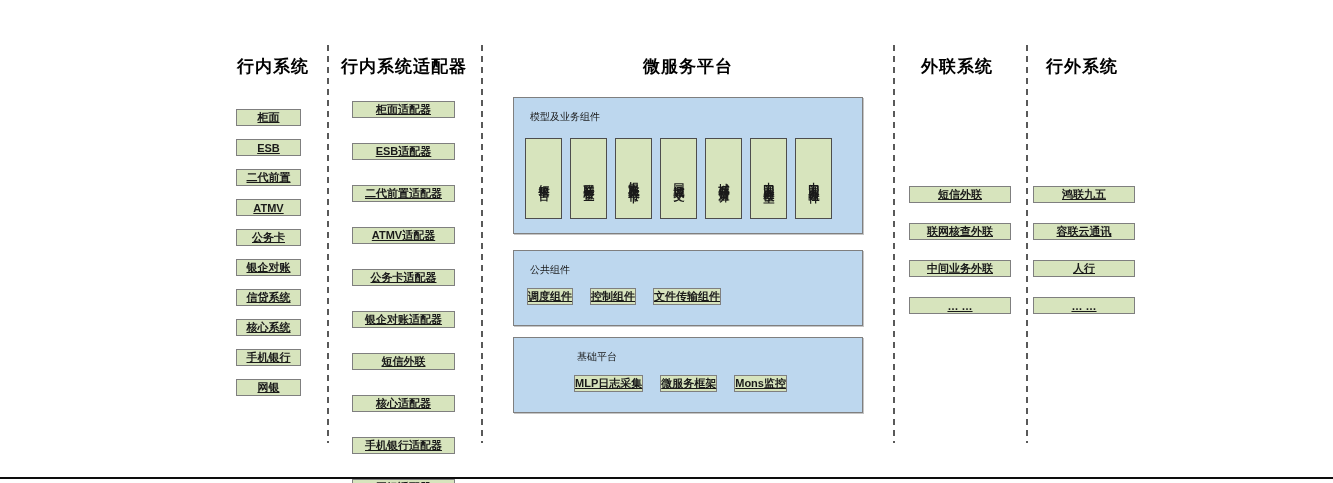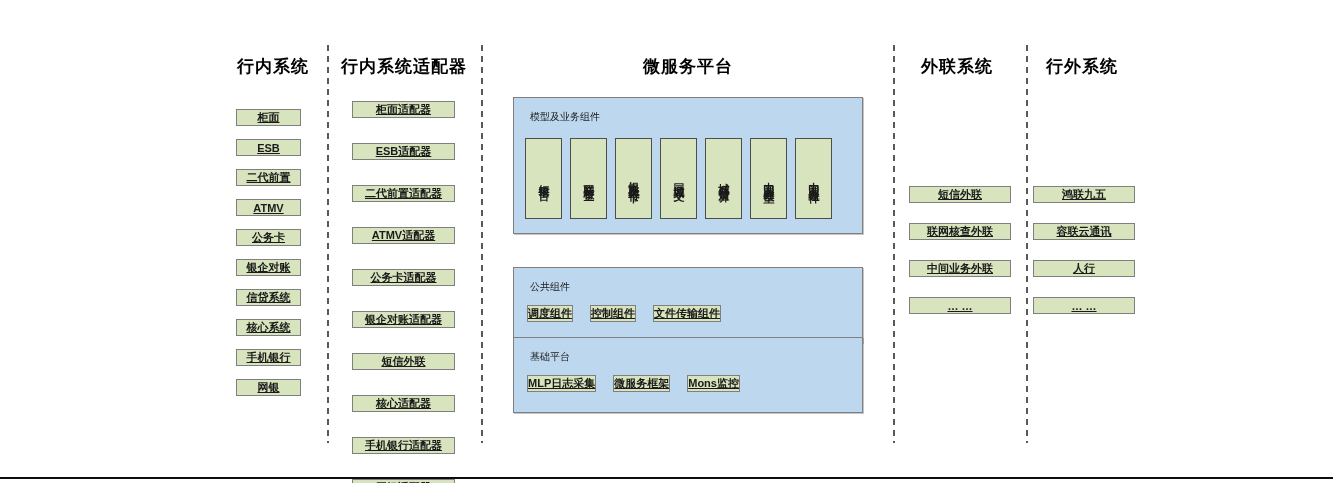--- a/index.html
+++ b/index.html
@@ -25,22 +25,22 @@
     background:var(--green-fill,#d7e4bd);border:1px solid var(--green-border,#7f7f7f);
     display:flex;align-items:center;justify-content:center;
     font-size:11px;font-weight:bold;white-space:nowrap;text-decoration:underline;
   }
   .panel{
     position:absolute;left:513px;width:350px;box-sizing:border-box;
     background:var(--blue-fill,#bdd7ee);border:1px solid var(--blue-border,#7f7f7f);
     box-shadow:1px 1px 0 rgba(89,89,89,.35);
   }
   #panel-model{top:97px;height:137px;}
-  #panel-common{top:267px;height:76px;}
-  #panel-base{top:337px;height:76px;}
+  #panel-common{top:250px;height:76px;}
+  #panel-base{top:337px;height:76px;padding-left:47px;}
   .panel-title{margin:12px 0 0 16px;font-size:10px;color:#1a1a1a;}
   .vrow{display:flex;gap:8px;margin:14px 0 0 11px;}
   .vbox{
     width:37px;height:81px;box-sizing:border-box;
     background:var(--green-fill,#d7e4bd);border:1px solid var(--green-border-dark,#4d4d4d);
     display:flex;align-items:center;justify-content:center;
   }
   .vbox span{
     writing-mode:vertical-rl;text-orientation:upright;
     font-size:11px;font-weight:bold;letter-spacing:2px;line-height:1;

